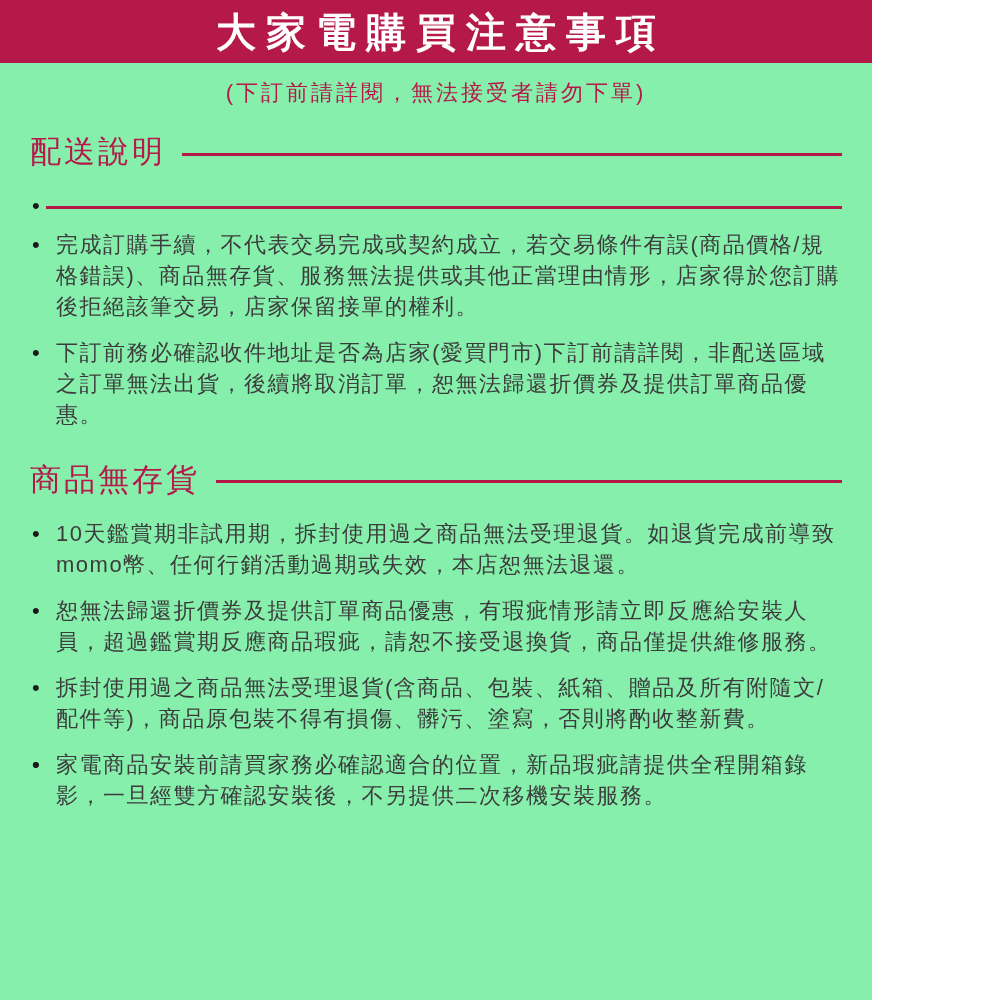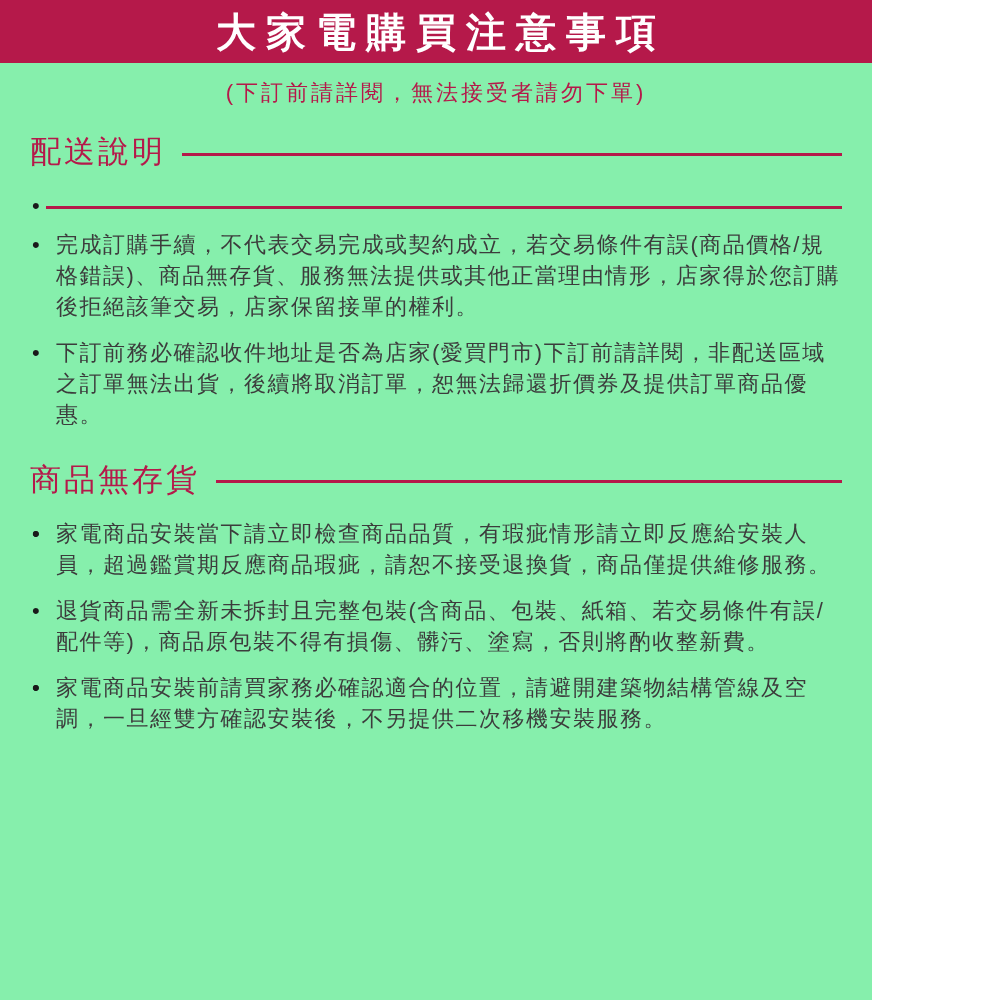--- a/index.html
+++ b/index.html
@@ -128,32 +128,33 @@
       </li>
     </ul>
 
     <div class="section-header">
       <span class="section-heading">商品無存貨</span>
       <span class="section-divider"></span>
     </div>
     <ul class="bullets">
       <li>
         <span class="bullet-icon">•</span>
+        <span>10天鑑賞期非試用期，拆封使用過之商品無法受理退貨。如退貨完成前導致momo幣、任何行銷活動過期或失效，本店恕無法退還。</span>
       </li>
       <li>
         <span class="bullet-icon">•</span>
-        <span>家電商品安裝當下請立即檢查商品品質，有瑕疵情形請立即反應給安裝人員，超過鑑賞期反應商品瑕疵，請恕不接受退換貨，商品僅提供維修服務。</span>
+        <span>恕無法歸還折價券及提供訂單商品優惠，有瑕疵情形請立即反應給安裝人員，超過鑑賞期反應商品瑕疵，請恕不接受退換貨，商品僅提供維修服務。</span>
       </li>
       <li>
         <span class="bullet-icon">•</span>
-        <span>退貨商品需全新未拆封且完整包裝(含商品、包裝、紙箱、若交易條件有誤/配件等)，商品原包裝不得有損傷、髒污、塗寫，否則將酌收整新費。</span>
+        <span>拆封使用過之商品無法受理退貨(含商品、包裝、紙箱、贈品及所有附隨文/配件等)，商品原包裝不得有損傷、髒污、塗寫，否則將酌收整新費。</span>
       </li>
       <li>
         <span class="bullet-icon">•</span>
       </li>
       <li>
         <span class="bullet-icon">•</span>
-        <span>家電商品安裝前請買家務必確認適合的位置，請避開建築物結構管線及空調，一旦經雙方確認安裝後，不另提供二次移機安裝服務。</span>
+        <span>家電商品安裝前請買家務必確認適合的位置，新品瑕疵請提供全程開箱錄影，一旦經雙方確認安裝後，不另提供二次移機安裝服務。</span>
       </li>
     </ul>
 
   </div>
 </div>
 
 </body></html>

